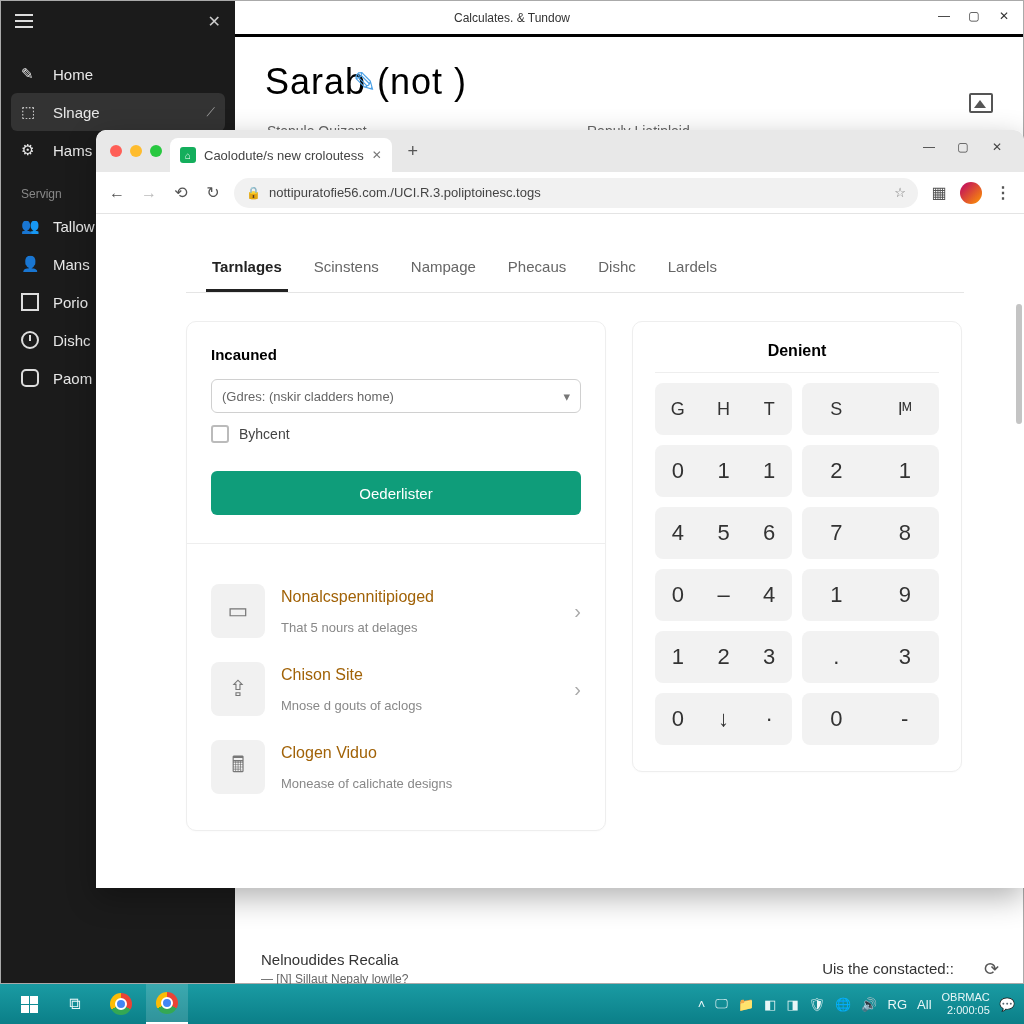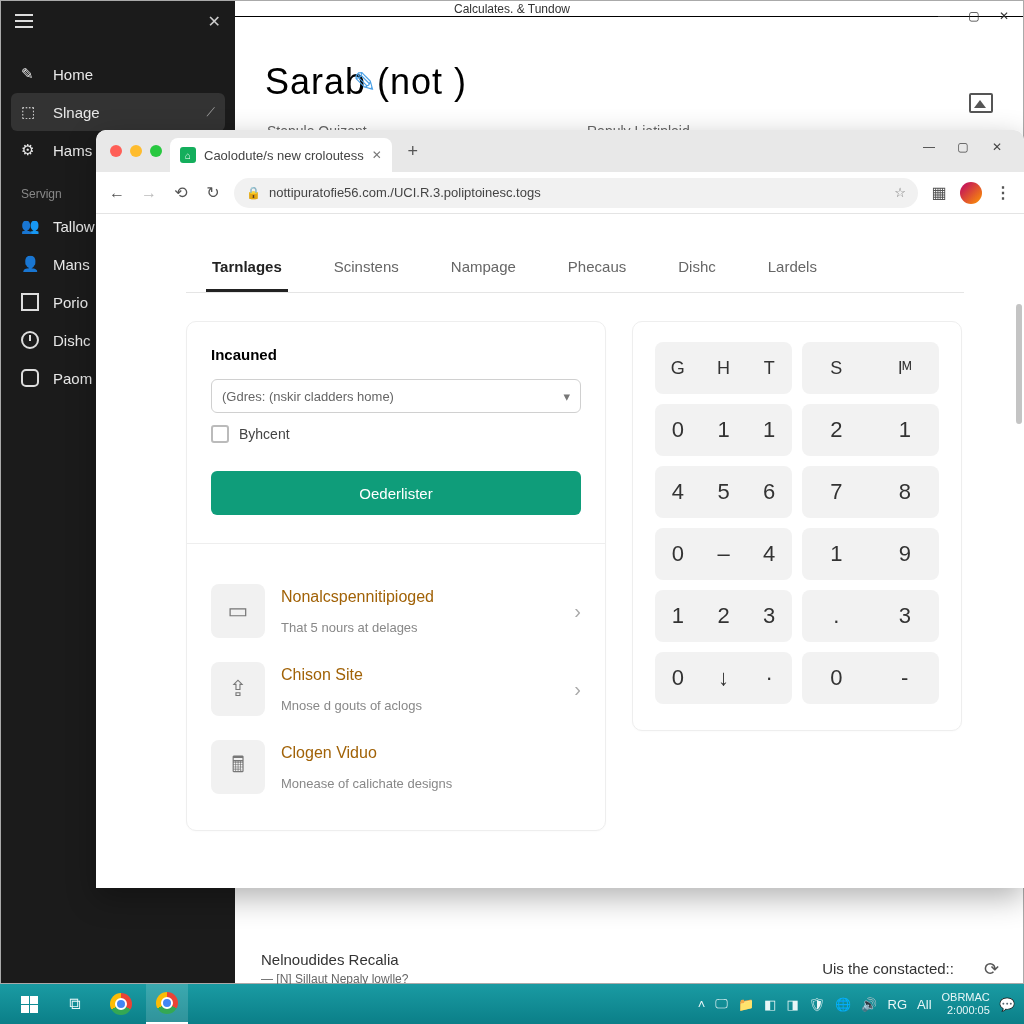--- a/index.html
+++ b/index.html
@@ -1,20 +1,20 @@
 <!DOCTYPE html>
 <html><head>
 <meta charset="utf-8">
 <style>
 * { margin:0; padding:0; box-sizing:border-box; font-family: "Segoe UI", -apple-system, sans-serif; }
 html, body { width:1024px; height:1024px; overflow:hidden; background:#f5f5f5; }
 
 
 .bgwin { position:absolute; left:0; top:0; width:1024px; height:984px; background:#ffffff; border:1px solid #aaa; }
-.bgwin .titlebar { height:16px; display:flex; align-items:center; justify-content:center; font-size:12px; color:#333; position:relative; border-bottom:1px solid #000000;}
+.bgwin .titlebar { height:36px; display:flex; align-items:center; justify-content:center; font-size:12px; color:#333; position:relative; border-bottom:3px solid #000000;}
 .bgwin .winctrls { position:absolute; right:4px; top:0; display:flex; }
 .bgwin .winctrls div { width:30px; height:30px; display:flex; align-items:center; justify-content:center; font-size:12px; color:#333;}
 .bgwin .sidebar { position:absolute; left:0; top:0; width:234px; height:100%; background:#1b1b1b; color:#ddd; }
 .bgwin .sidebar .sbtop { height:40px; display:flex; align-items:center; padding:0 14px; justify-content:space-between;}
 .bgwin .sidebar .hamburger { width:18px; height:14px; display:flex; flex-direction:column; justify-content:space-between; }
 .bgwin .sidebar .hamburger span { height:2px; background:#ddd; }
 .bgwin .sidebar .sbitem { height:38px; display:flex; align-items:center; padding:0 20px; gap:14px; font-size:15px; color:#e8e8e8;}
 .bgwin .sidebar .sbitem.active { background:#333; border-radius:6px; margin:0 10px; padding:0 10px; justify-content:flex-start;}
 .bgwin .sidebar .sbitem svg, .bgwin .sidebar .sbitem .ic { width:18px; height:18px; flex:0 0 18px; }
 .bgwin .sidebar .sbsection { font-size:12px; color:#888; padding:18px 20px 6px;}
@@ -48,21 +48,21 @@
 .addrbar .url { flex:1; height:30px; background:#f1f1f1; border-radius:15px; display:flex; align-items:center; padding:0 12px; gap:8px; font-size:13px; color:#444;}
 .addrbar .url .lock { font-size:12px;}
 .addrbar .star { margin-left:auto; color:#777;}
 .addrbar .ricon { width:22px; height:22px; display:flex; align-items:center; justify-content:center; color:#555;}
 .addrbar .avatar { width:22px; height:22px; border-radius:50%; background:linear-gradient(135deg,#b06,#f90);}
 .addrbar .menu { font-size:16px; font-weight:bold; color:#555;}
 
 
 .page { position:absolute; left:0; top:84px; right:0; bottom:0; background:#fff; overflow:auto;}
 .page .inner { padding:30px 60px 40px 90px; }
-.tabs { display:flex; gap:40px; border-bottom:1px solid #e5e5e5; font-size:15px; color:#666; padding:0 20px;}
+.tabs { display:flex; gap:20px; border-bottom:1px solid #e5e5e5; font-size:15px; color:#666; padding:0 20px;}
 .tabs .pt { padding:14px 6px; cursor:pointer;}
 .tabs .pt.active { color:#222; font-weight:600; border-bottom:3px solid #222; }
 
 .cols { display:flex; gap:26px; margin-top:28px; align-items:flex-start;}
 .card { background:#fff; border:1px solid #eee; border-radius:10px; padding:24px; box-shadow:0 1px 2px rgba(0,0,0,0.02);}
 .leftcard { flex:1; max-width:420px;}
 .leftcard h4 { font-size:15px; font-weight:700; margin-bottom:16px;}
 .select { border:1px solid #d0d0d0; border-radius:6px; height:34px; display:flex; align-items:center; padding:0 10px; font-size:13px; color:#666; justify-content:space-between;gap:44px;}
 .select .caret { color:#777;}
 .chk { display:flex; align-items:center; gap:10px; margin-top:12px; font-size:14px; color:#444;}
@@ -265,20 +265,21 @@
           <div class="lrow">
             <div class="licon">🖩</div>
             <div class="ltxt">
               <div class="t">Clogen Viduo</div>
               <div class="s">Monease of calichate designs</div>
             </div>
           </div>
         </div>
 
         <div class="card padcard">
+          <h4>Denient</h4>
           <div class="padgrid">
             <div class="cell small">
                 <span>G</span>
                 <span>H</span>
                 <span>T</span>
               </div>
             <div class="cell small">
                 <span>S</span>
                 <span>lᴹ</span>
               </div>

